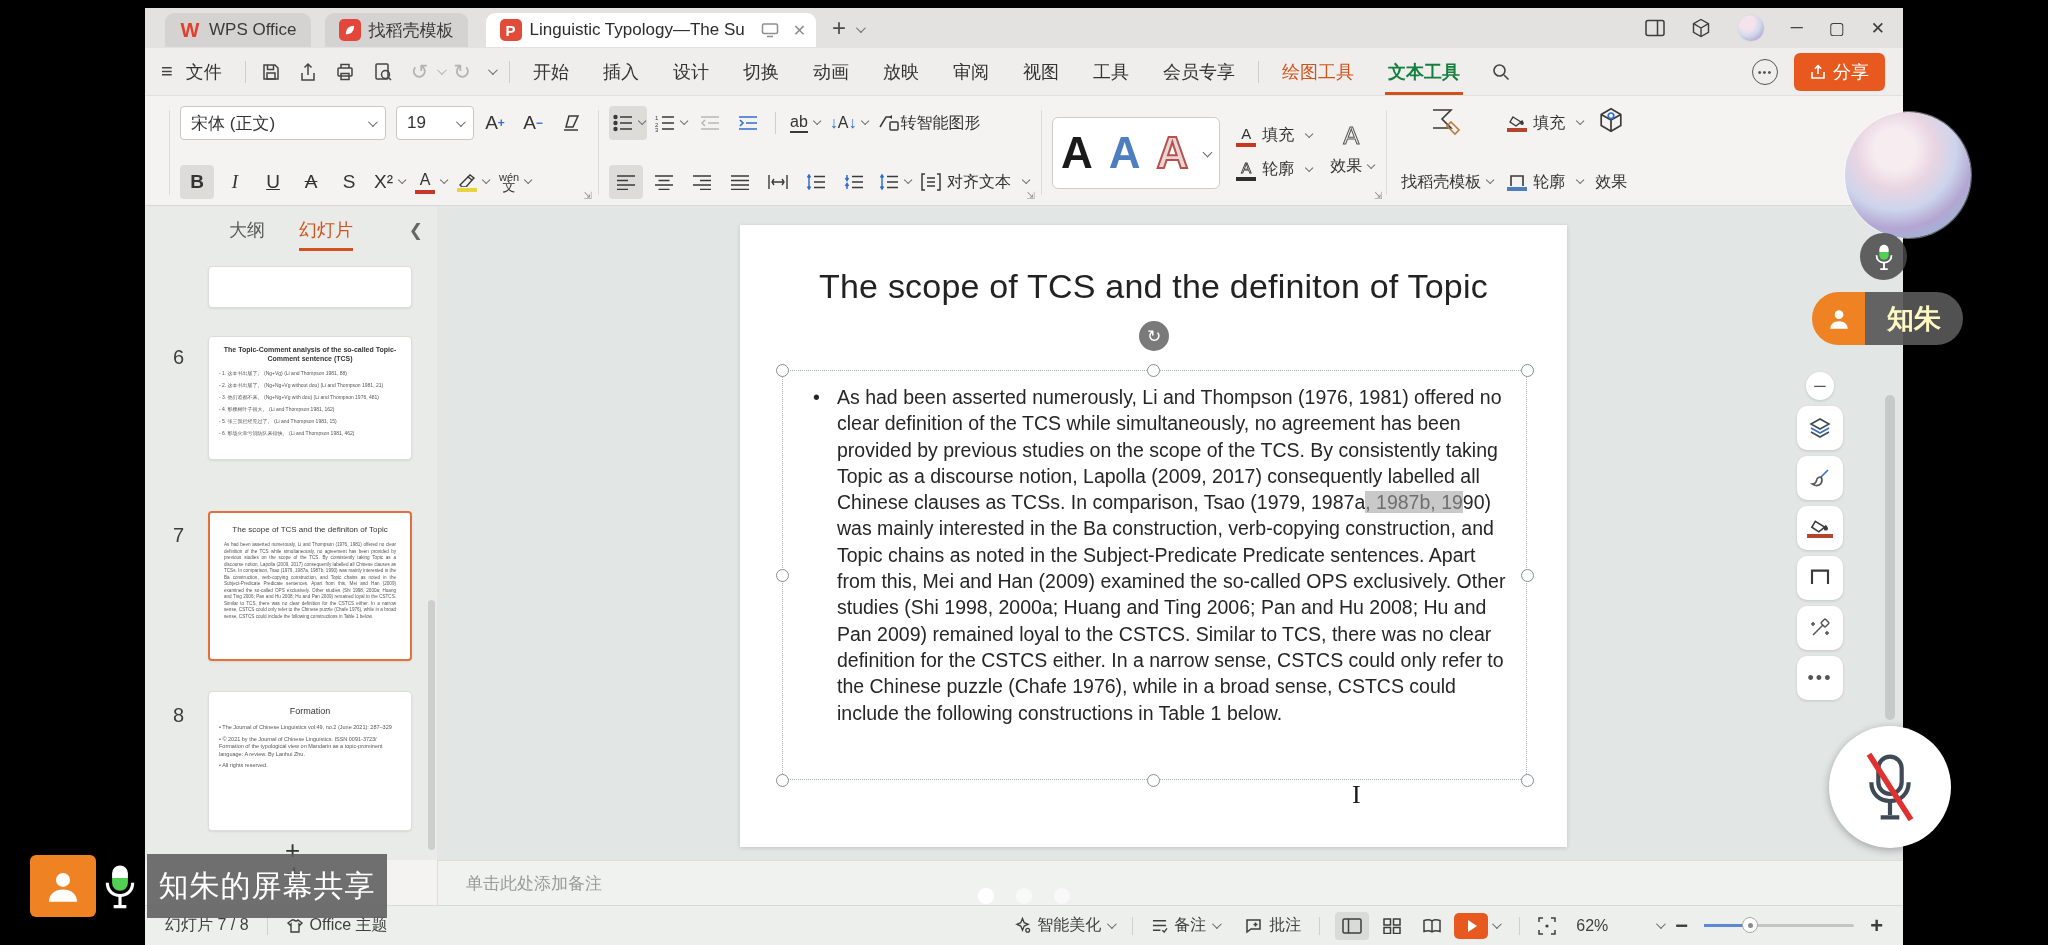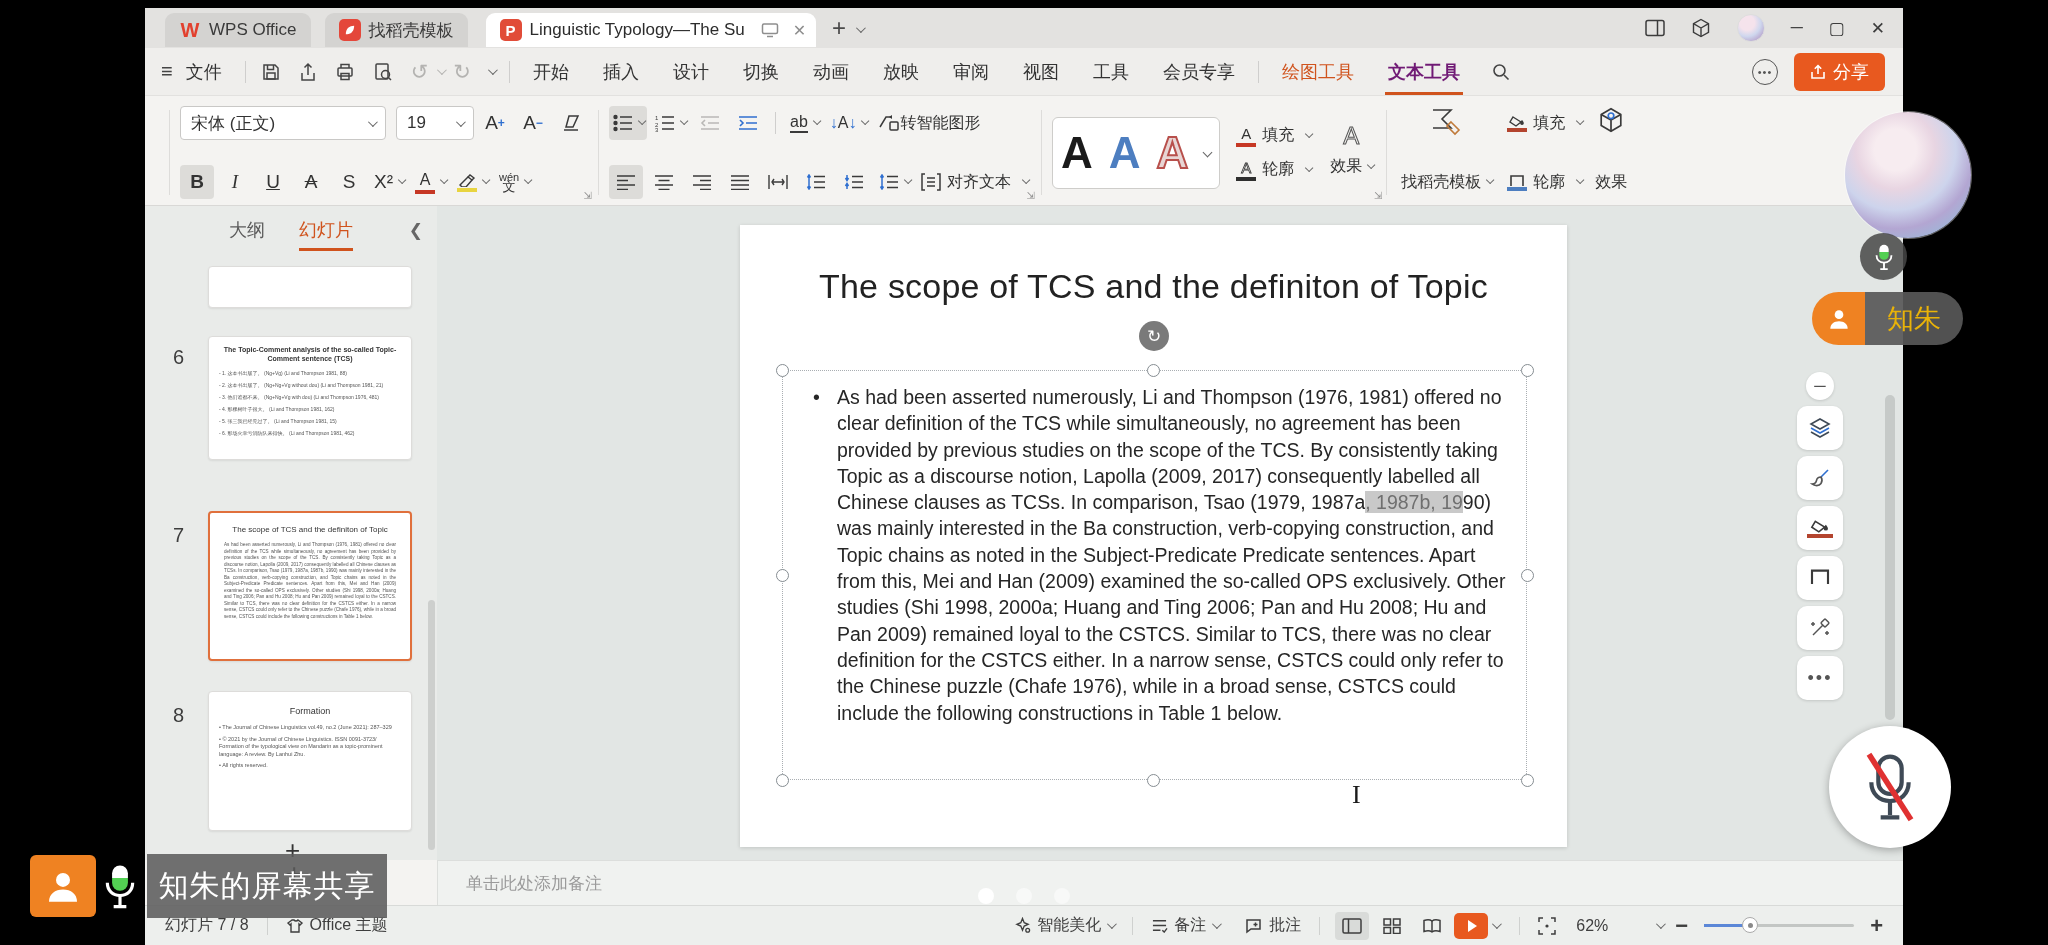--- a/index.html
+++ b/index.html
@@ -23,21 +23,21 @@
   .winbtn { font-size:17px; color:#3c3c3c; }
   .mini-avatar { width:28px; height:28px; border-radius:50%; background:radial-gradient(circle at 35% 30%, #f5e3ec 0 30%, #cfd7ee 55%, #b9a8cf 80%); border:1px solid #ddd; }
 
   
   .menubar { position:absolute; left:0; top:40px; width:100%; height:48px; background:#efeeec; display:flex; align-items:center; font-size:18px; color:#333; border-bottom:1px solid #e2e1df; }
   .mitem { padding:0 17px; }
   .msep { width:1px; height:22px; background:#cfcecd; margin:0 6px; }
   .qicon { margin:0 9px; display:flex; align-items:center; color:#444; }
   .gray { color:#b4b3b1; }
   .orange-txt { color:#d0531d; }
-  .m-active { color:#701a75; font-weight:bold; position:relative;text-align:right; }
+  .m-active { color:#15803d; font-weight:bold; position:relative;text-align:right; }
   .m-active::after { content:""; position:absolute; left:14px; right:14px; bottom:-11px; height:3px; background:#d0531d; }
   .share-btn { display:flex; align-items:center; gap:7px; background:#e8591f; color:#fff; border-radius:6px; padding:7px 16px; font-size:18px; margin-right:18px; }
   .dots-circle { width:26px; height:26px; border-radius:50%; border:1.4px solid #555; color:#555; font-size:11px; letter-spacing:1px; display:flex; align-items:center; justify-content:center; margin-right:16px; }
 
   
   .ribbon { position:absolute; left:0; top:88px; width:100%; height:110px; background:#f4f3f1; border-bottom:1px solid #d9d8d6; display:flex; align-items:stretch; padding:10px 0 6px 14px; }
   .rsep { width:1px; background:#dddcda; margin:4px 10px; }
   .rgroup { display:flex; flex-direction:column; justify-content:space-between; }
   .rrow { display:flex; align-items:center; gap:4px; }
   .rbtn { min-width:34px; height:34px; display:flex; align-items:center; justify-content:center; border-radius:4px; font-size:19px; color:#333; padding:0 4px; }
@@ -103,21 +103,21 @@
   .zfill { position:absolute; left:0; top:0; height:3px; width:45px; background:#5b87d7; }
   .zthumb { position:absolute; left:38px; top:-7px; width:16px; height:16px; border-radius:50%; background:#fff; border:1px solid #aaa; display:flex; align-items:center; justify-content:center; }
   .zthumb::after { content:""; width:5px; height:5px; border-radius:50%; background:#8a8a8a; }
 
   
   .webcam { position:absolute; left:1845px; top:112px; width:126px; height:126px; border-radius:50%;
     background:radial-gradient(circle at 40% 30%, #f7ecf0 0 18%, #e8d5e2 34%, #cdd4ec 52%, #b3a6d2 68%, #9fb6d8 82%, #8ea3c8 100%); box-shadow:0 0 0 1px rgba(255,255,255,.4); }
   .mic-small { position:absolute; left:1860px; top:233px; width:47px; height:47px; border-radius:50%; background:rgba(70,70,70,.85); display:flex; align-items:center; justify-content:center; }
   .pill { position:absolute; left:1812px; top:292px; height:53px; border-radius:27px; display:flex; overflow:hidden; }
   .pill .pic { width:53px; background:#ef8222; display:flex; align-items:center; justify-content:center; }
-  .pill .pname { background:rgba(88,88,88,.92); color:#eab308; font-size:27px; display:flex; align-items:center; padding:16px 22px; }
+  .pill .pname { background:rgba(88,88,88,.92); color:#fef9c3; font-size:27px; display:flex; align-items:center; padding:16px 22px;font-weight:bold; }
   .mic-big { position:absolute; left:1829px; top:726px; width:122px; height:122px; border-radius:50%; background:#fff; box-shadow:0 2px 8px rgba(0,0,0,.3); display:flex; align-items:center; justify-content:center; }
   .bl-avatar { position:absolute; left:30px; top:855px; width:66px; height:62px; background:#ef8222; border-radius:6px; display:flex; align-items:center; justify-content:center; }
   .bl-mic { position:absolute; left:101px; top:858px; }
   .share-label { position:absolute; left:147px; top:854px; width:240px; height:64px; background:rgba(92,92,92,.88); color:#fff; font-size:30px; display:flex; align-items:center; justify-content:center; z-index:2; letter-spacing:1px; }
   .carousel-dots { position:absolute; left:978px; top:888px; display:flex; gap:22px; z-index:2; }
   .cdot { width:16px; height:16px; border-radius:50%; background:#fff; }
   .cursor-plus { position:absolute; left:286px; top:858px; font-size:28px; color:#222; z-index:1; }
   svg { display:block; }
 </style>
 </head>

